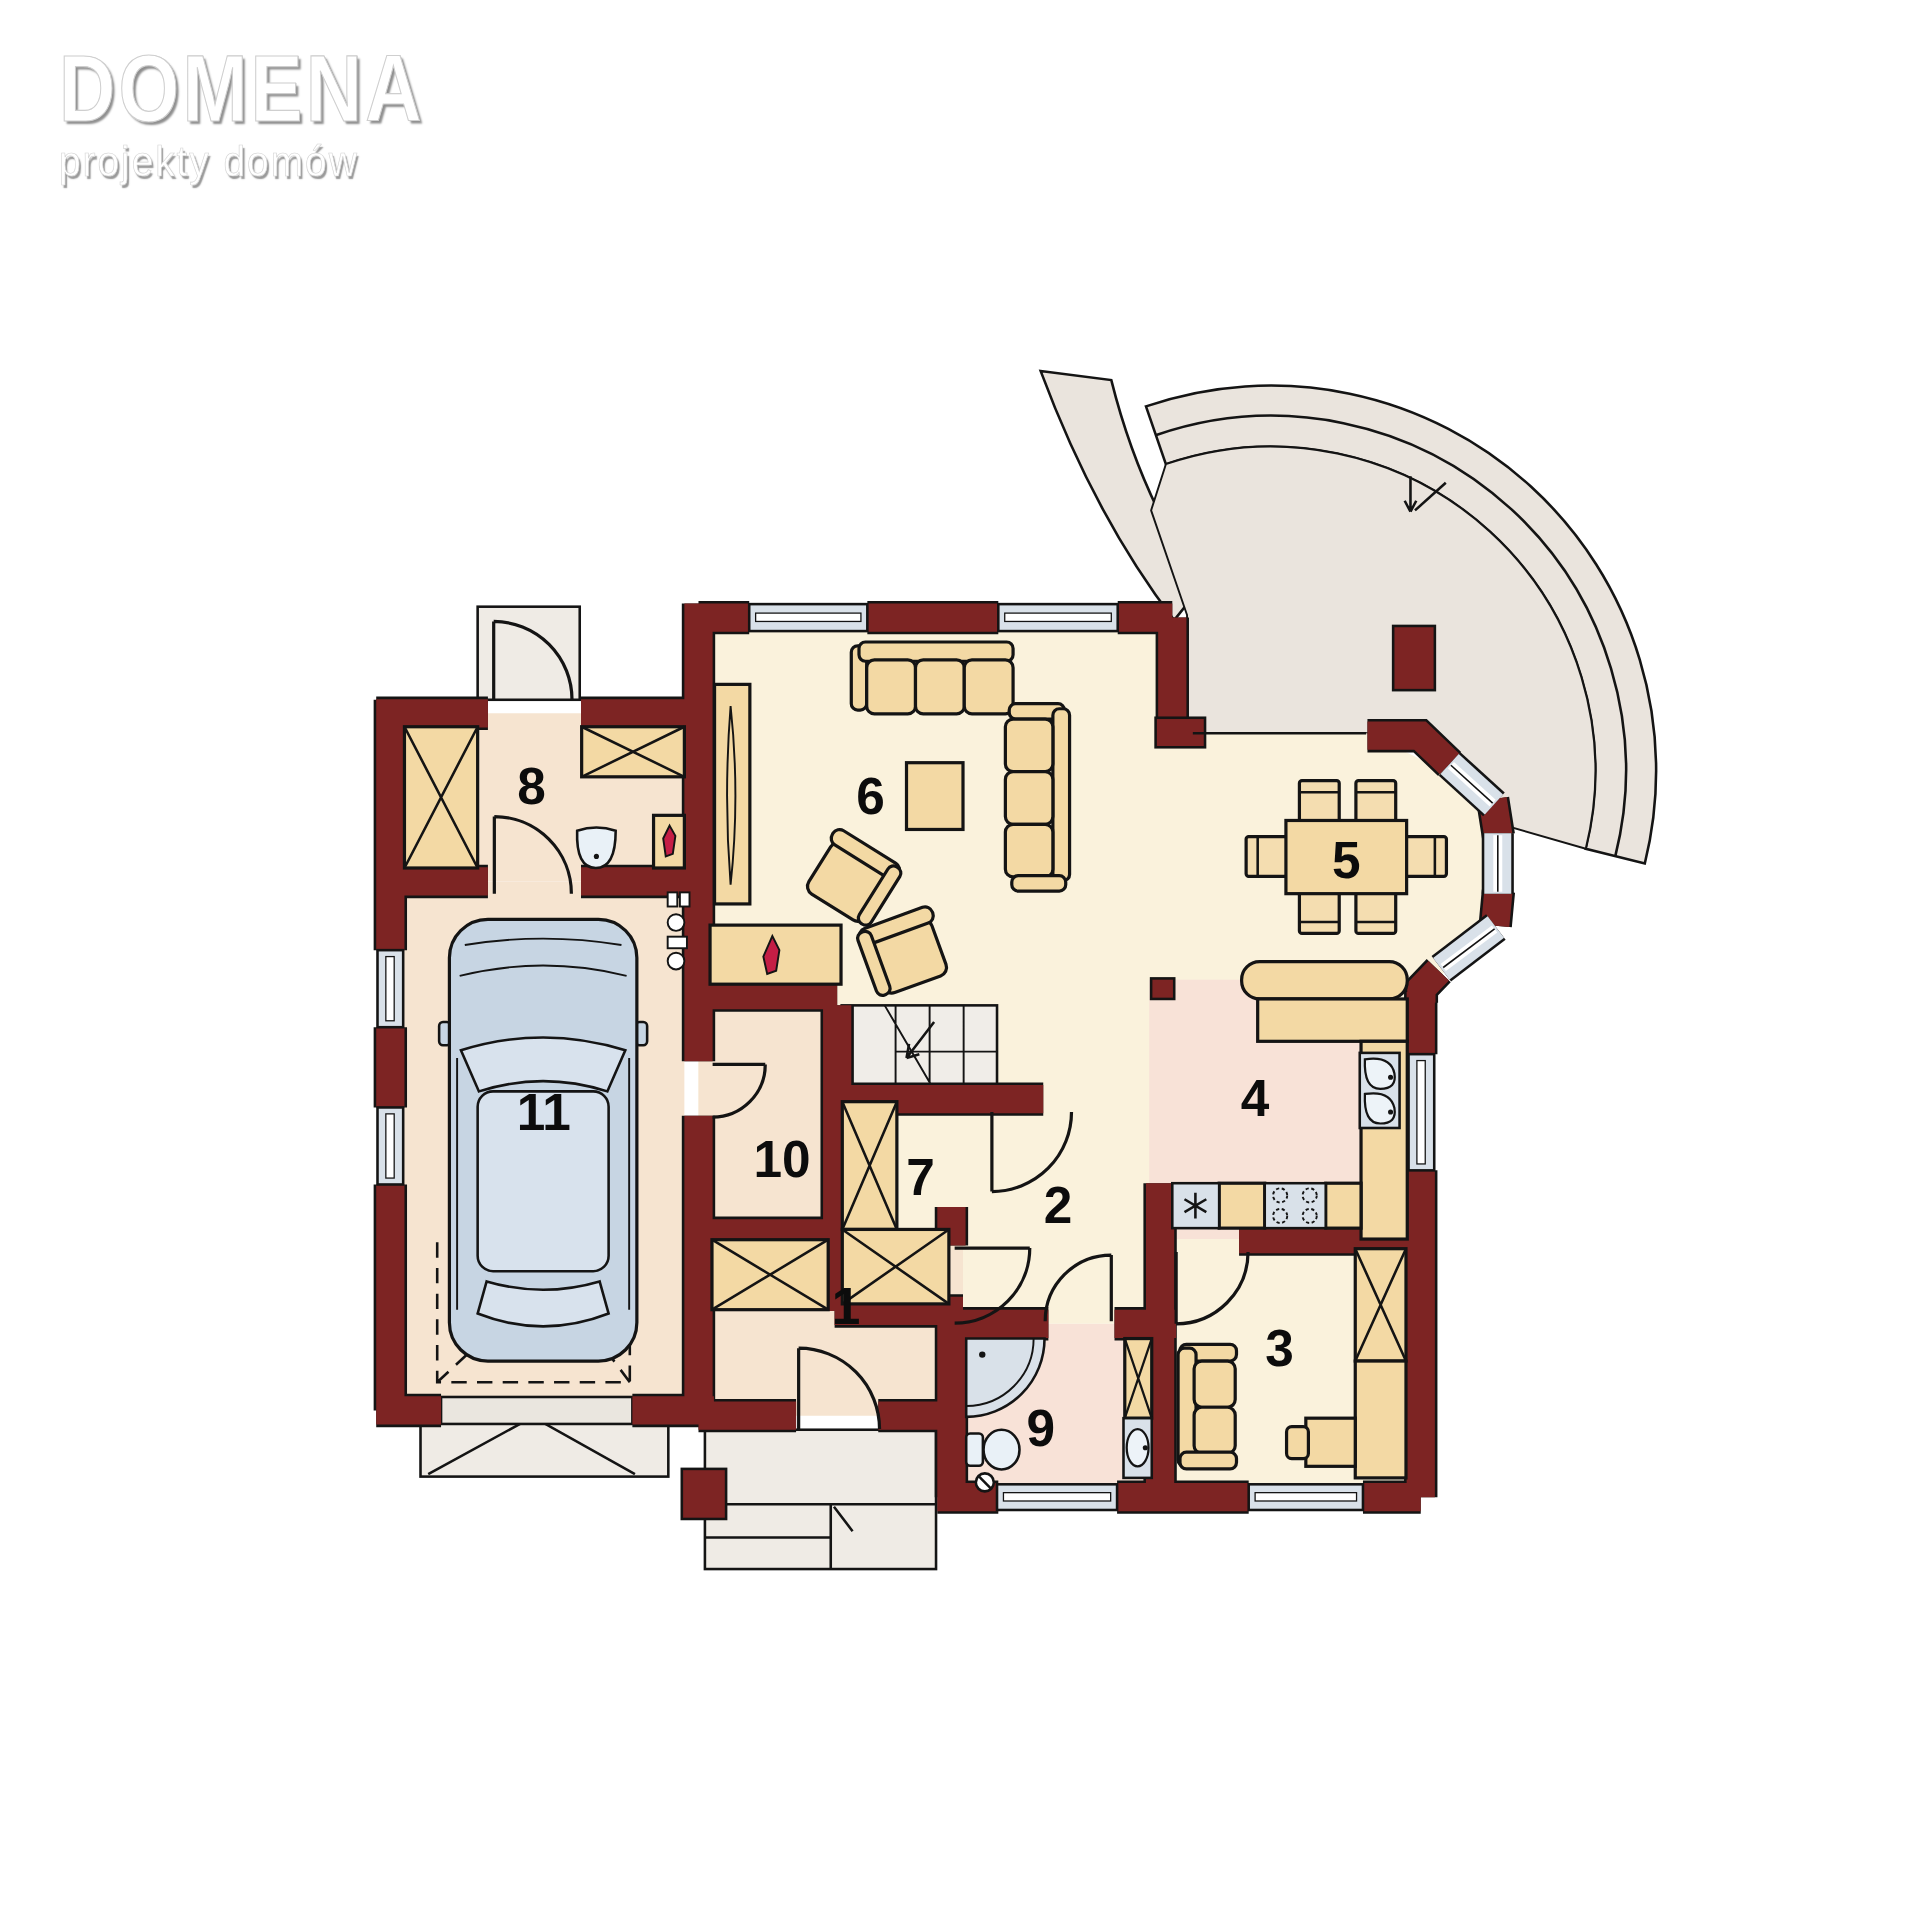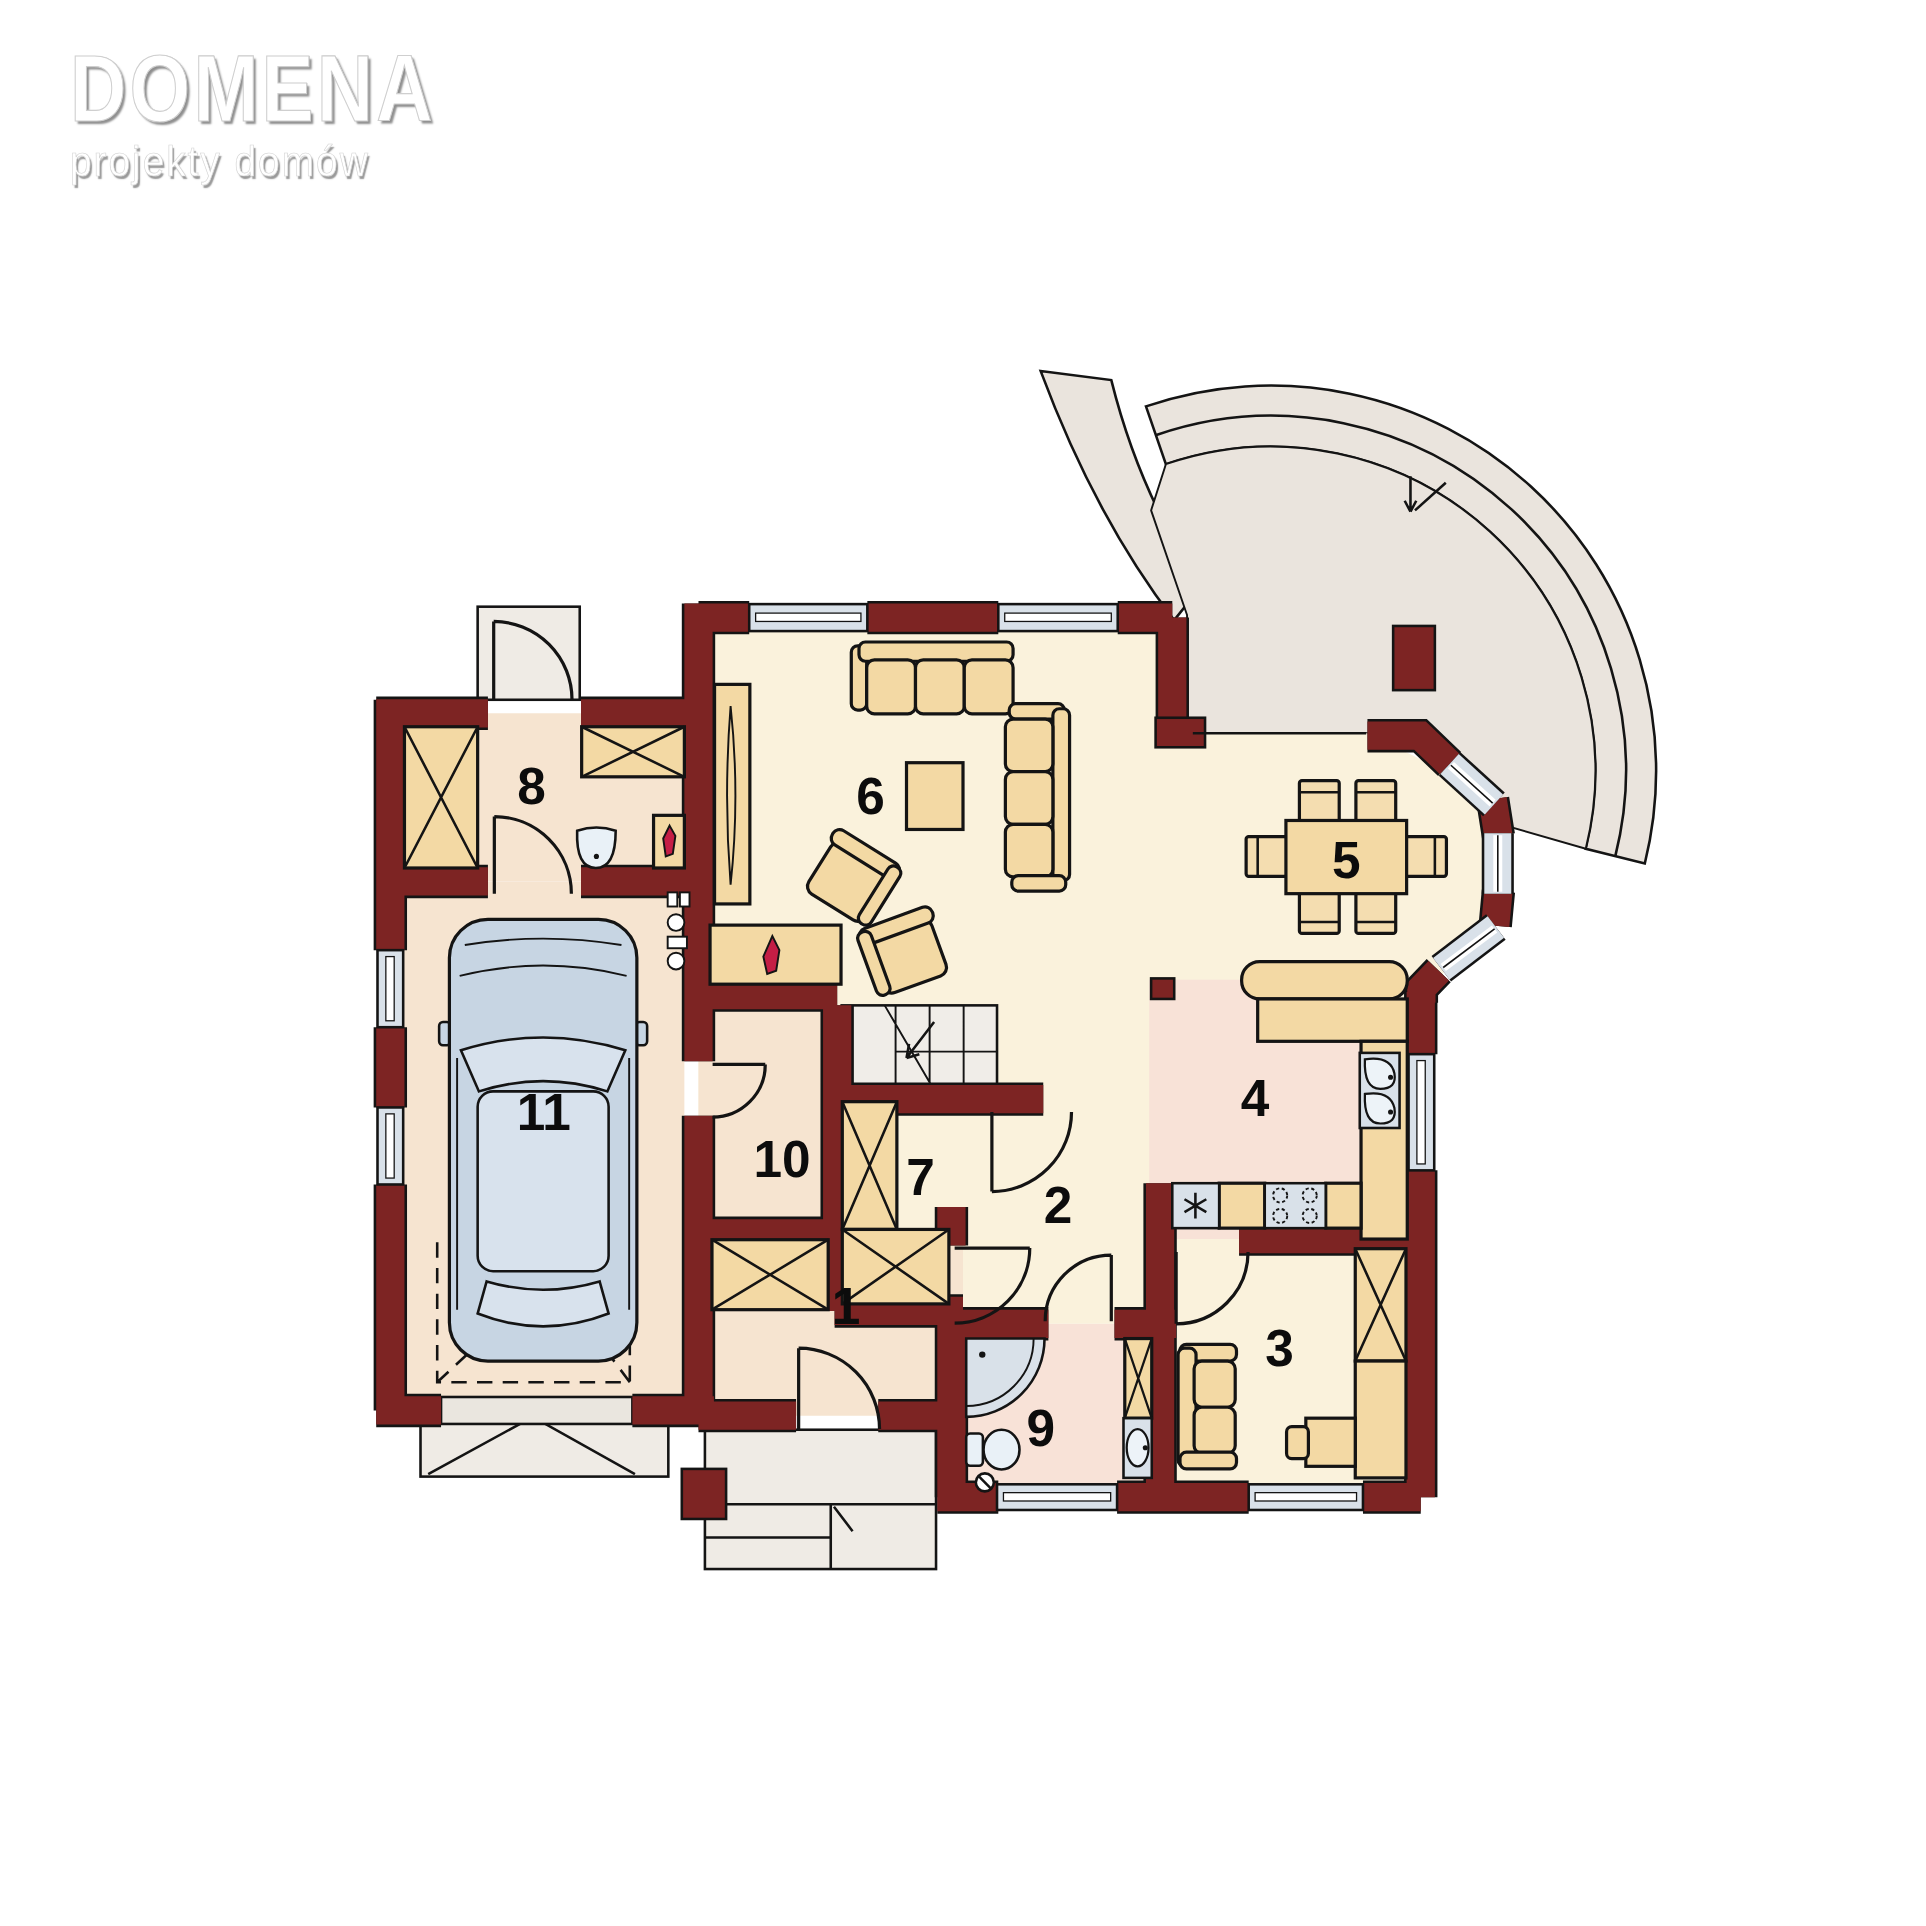--- a/index.html
+++ b/index.html
@@ -1,17 +1,17 @@
 <!DOCTYPE html>
 <html style="font-size:10.3px"><head>
 <meta charset="utf-8">
 <style>
   html,body{margin:0;padding:0;background:#fff;}
   body{width:1926px;height:1926px;position:relative;font-family:"Liberation Sans",sans-serif;}
-  .logo{position:absolute;left:70px;top:40px;color:#fff;}
+  .logo{position:absolute;left:59px;top:40px;color:#fff;}
   .logo-title{
     font-size:78px;font-weight:700;letter-spacing:3.2px;line-height:1;
     transform:scaleY(1.22);transform-origin:left top;
     -webkit-text-stroke:1px #cfcfcf;
     text-shadow:2.6px 3.2px 1.9px #8f8f8f,0.6px 0.6px 0 #bdbdbd;
   }
   .logo-subtitle{
     margin-top:22px;font-size:39px;font-weight:400;letter-spacing:1.9px;line-height:1;
     transform:scaleY(1.1);transform-origin:left top;
     -webkit-text-stroke:0.6px #d4d4d4;

